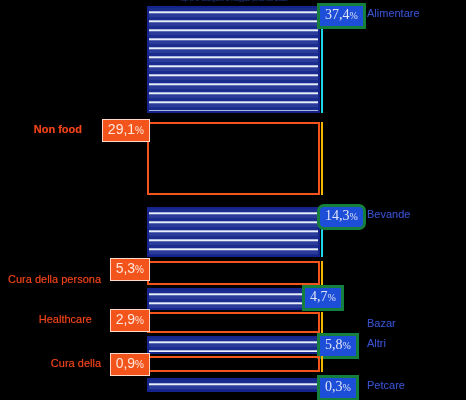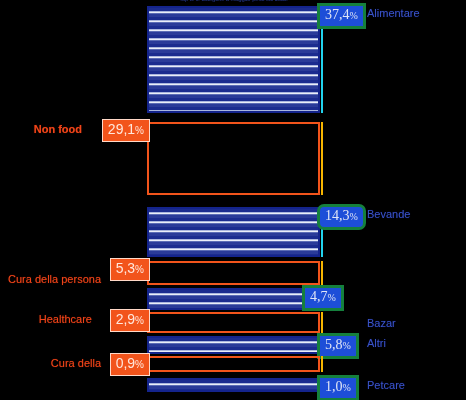--- a/index.html
+++ b/index.html
@@ -125,17 +125,17 @@
       </div>
       <div class="bar-row" style="top: 0px;">
         <div class="bar orange" style="top: 356px; height: 16px;"></div>
         <div class="edge yellow" style="left: 321px; top: 356px; height: 16px;"></div>
         <div class="value-badge orange" style="right: 316px; top: 353px;"><span>0,9</span><span class="pct">%</span></div>
         <div class="cat-label orange" style="right: 365px; top: 358px; text-align: right;">Cura della</div>
       </div>
       <div class="bar-row" style="top: 0px;">
         <div class="bar blue" style="top: 378px; height: 14px;"></div>
         <div class="edge cyan" style="left: 321px; top: 378px; height: 14px;"></div>
-        <div class="value-badge blue" style="left: 317px; top: 375px;"><span>1,0</span><span class="pct">%</span></div>
+        <div class="value-badge blue" style="left: 317px; top: 375px;"><span>0,3</span><span class="pct">%</span></div>
         <div class="cat-label blue" style="left: 367px; top: 380px;">Petcare</div>
       </div>
     </div>
 </div>
 
 </body></html>

